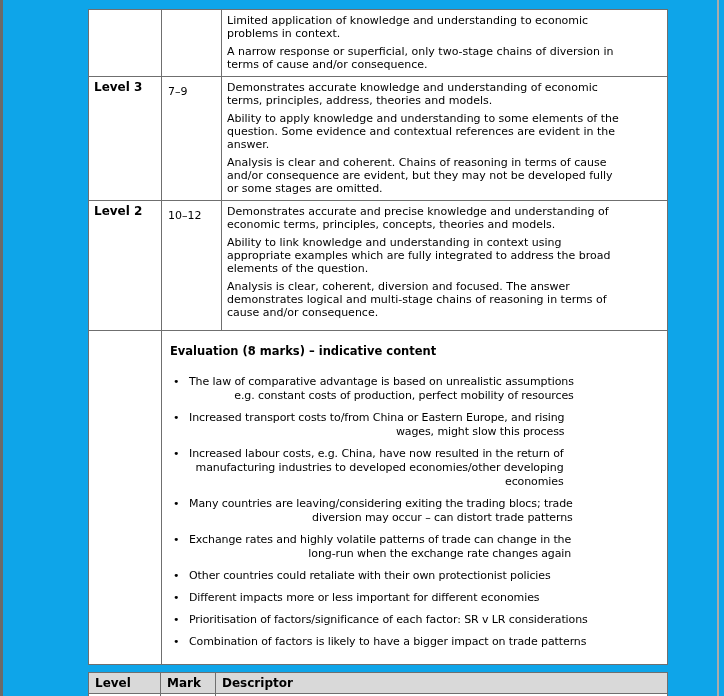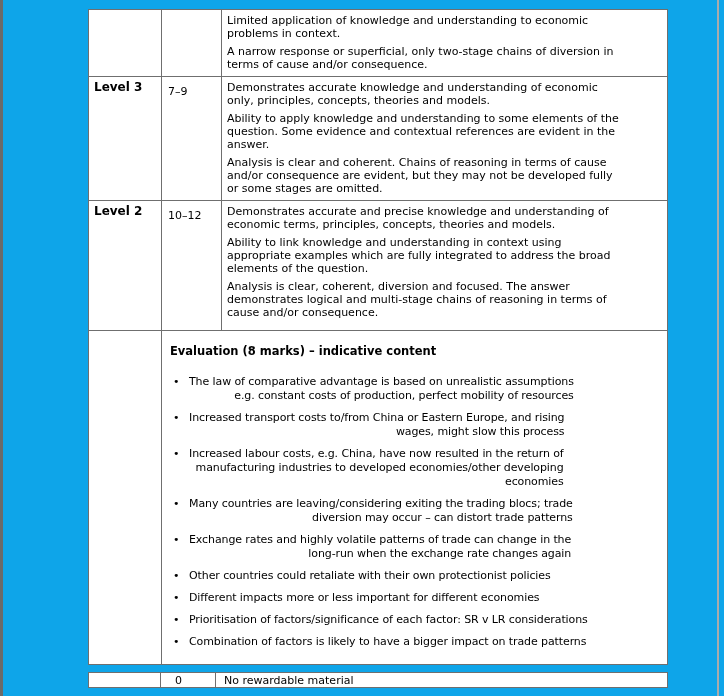--- a/index.html
+++ b/index.html
@@ -67,21 +67,21 @@
 problems in context.</div>
         <div class="para">A narrow response or superficial, only two-stage chains of diversion in
 terms of cause and/or consequence.</div>
       </td>
     </tr>
     <tr class="row-b">
       <td class="cell-label">Level 3</td>
       <td class="cell-mark">7–9</td>
       <td class="cell-desc">
         <div class="para">Demonstrates accurate knowledge and understanding of economic
-only, principles, concepts, theories and models.</div>
+terms, principles, address, theories and models.</div>
         <div class="para">Ability to apply knowledge and understanding to some elements of the
 question. Some evidence and contextual references are evident in the
 answer.</div>
         <div class="para">Analysis is clear and coherent. Chains of reasoning in terms of cause
 and/or consequence are evident, but they may not be developed fully
 or some stages are omitted.</div>
       </td>
     </tr>
     <tr class="row-c">
       <td class="cell-label">Level 2</td>
@@ -148,20 +148,25 @@
   </tbody>
     </table>
 
   <table class="t2">
     <colgroup>
         <col class="col-level">
         <col class="col-mark">
         <col>
       </colgroup>
     <tbody>
+        <tr>
+      <th>Level</th>
+      <th>Mark</th>
+      <th>Descriptor</th>
+    </tr>
     <tr class="stub-row">
       <td></td>
       <td class="stub-mark">0</td>
       <td class="stub-desc">No rewardable material</td>
     </tr>
   </tbody>
     </table>
 </div>
 
 </body></html>

